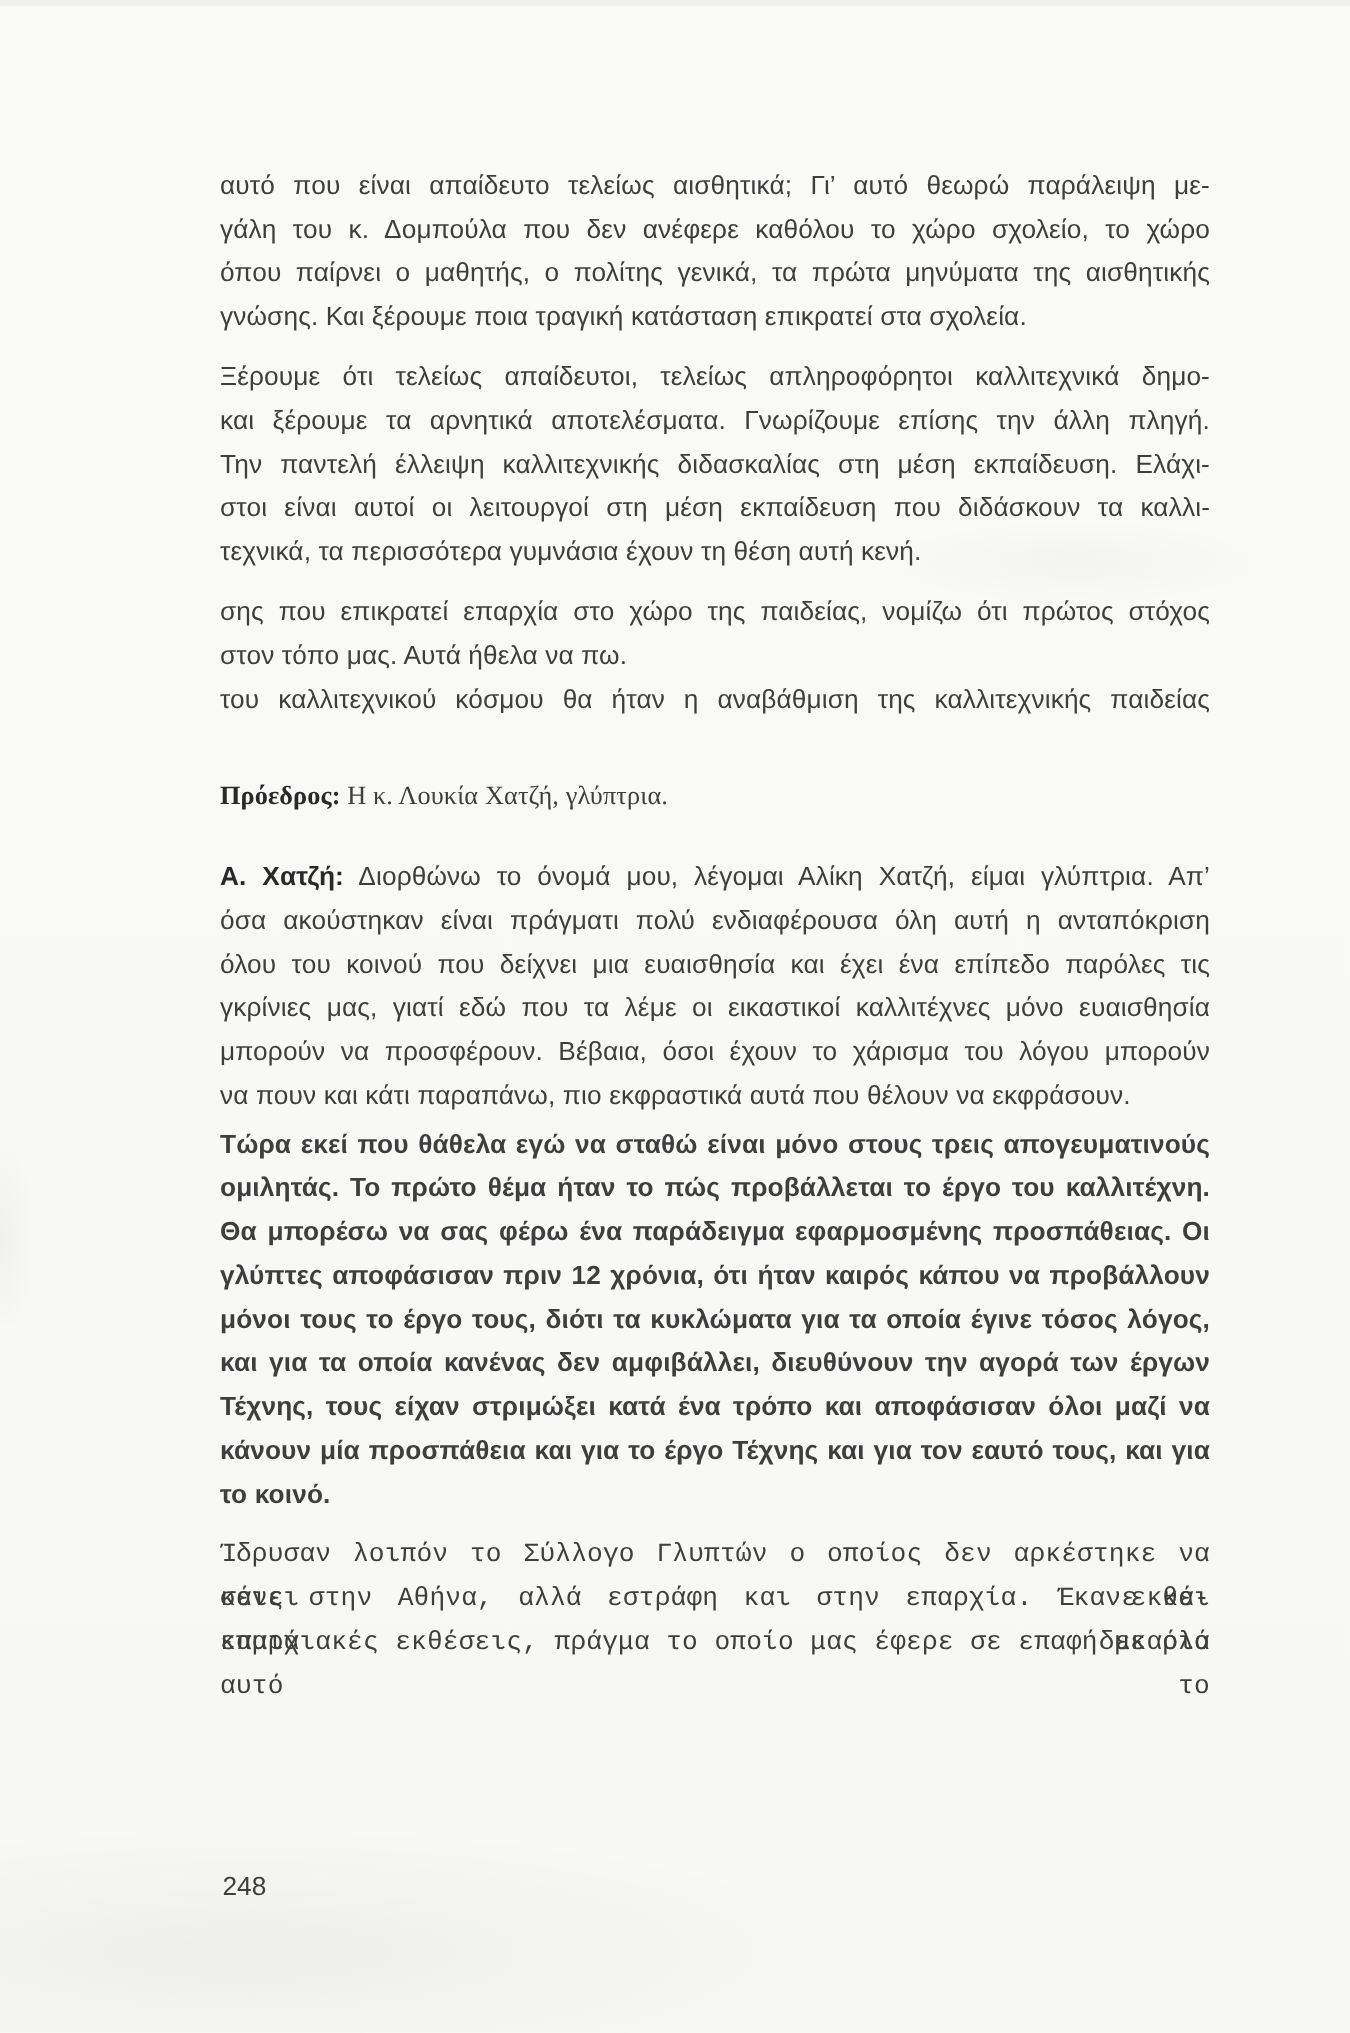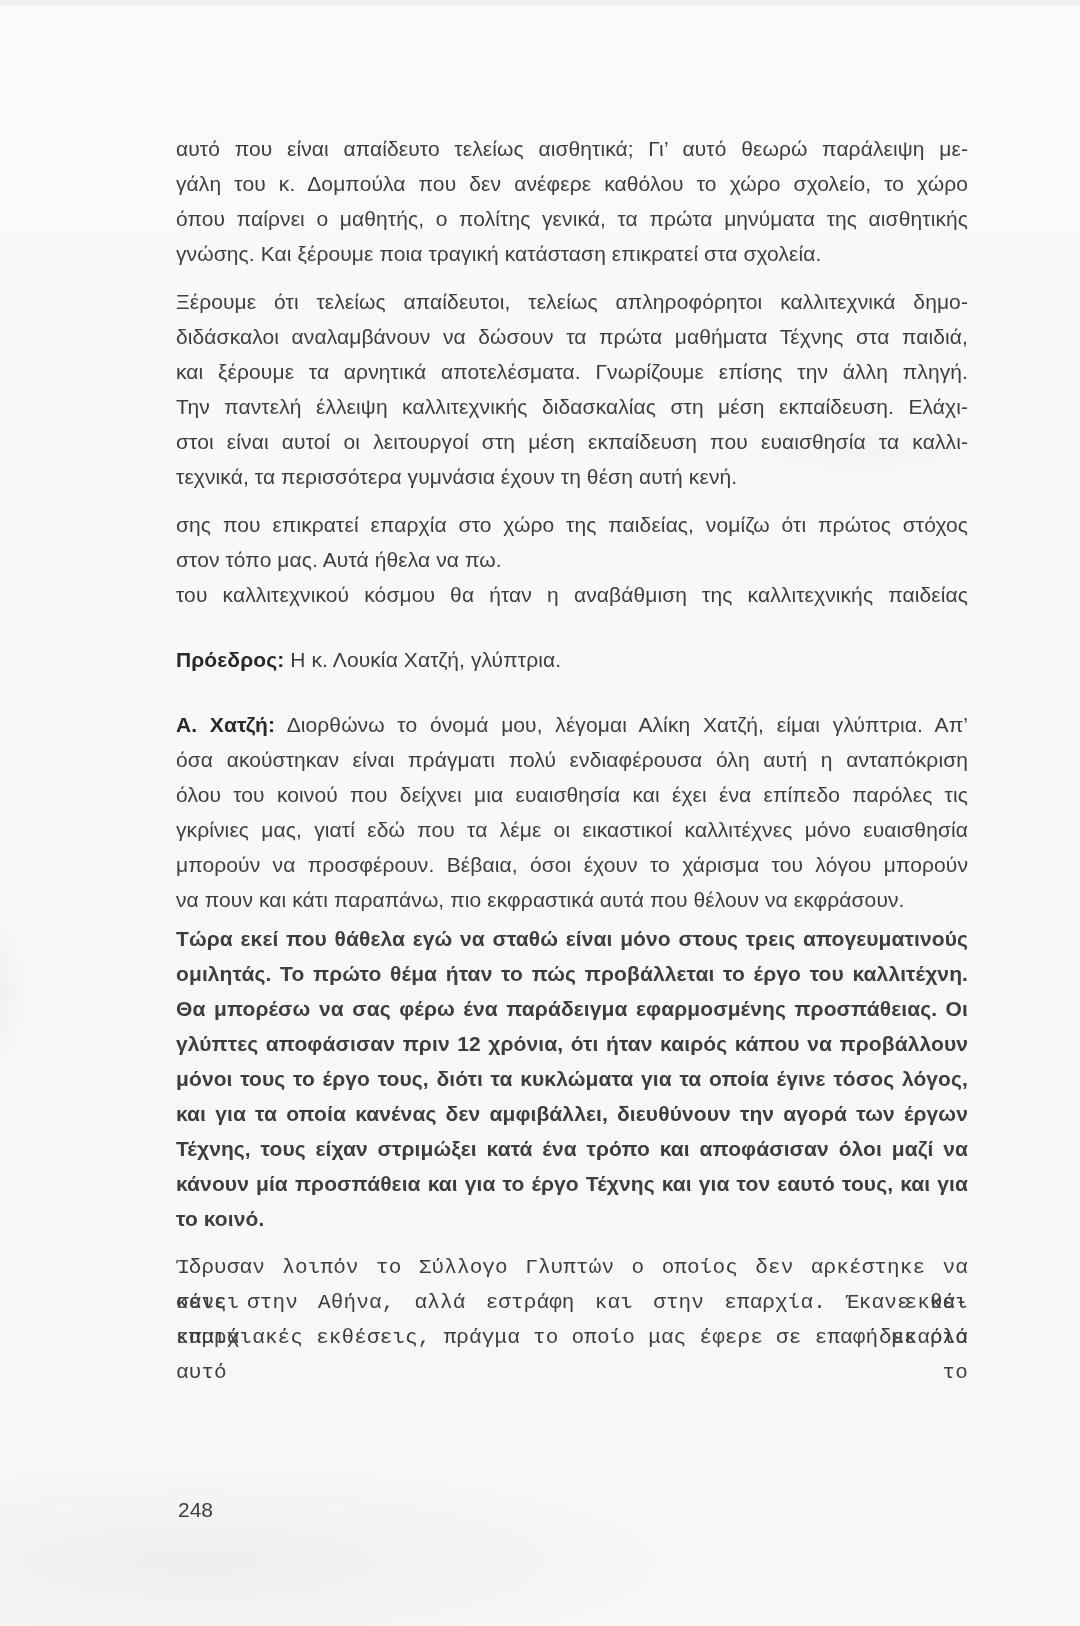--- a/index.html
+++ b/index.html
@@ -21,21 +21,21 @@
   .artifact.left-strip { left: 0; top: 920px; width: 26px; height: 140px;
                          background: radial-gradient(ellipse at left, rgba(0,0,0,0.03), rgba(0,0,0,0) 80%); }
   .artifact.bottom-left{ left: 0; top: 1465px; width: 660px; height: 161px;
                          background: radial-gradient(ellipse at 30% 60%, rgba(0,0,0,0.035), rgba(0,0,0,0) 75%); }
   .text-block {
     position: absolute; left: 176px; top: 131px; width: 792px;
     font-size: 21px;
   }
   p { margin: 0; padding: 0; }
   .para + .para { margin-top: 13px; }
-  .para.speaker { margin-top: 30px; }
+  .para.speaker { margin-top: 42px; font-family: Liberation Serif, serif; }
   .para.after-speaker { margin-top: 30px; }
   .para.tight { margin-top: 4px; font-weight: bold; }
   .para.flush { margin-top: 14px; font-family: Liberation Mono, monospace; }
   .line {
     display: block;
     height: 35px; line-height: 35px;
     text-align: justify;
     text-align-last: justify;
     letter-spacing: 0.1px;
   }
@@ -60,24 +60,23 @@
 
     <p class="para">
       <span class="line">αυτό που είναι απαίδευτο τελείως αισθητικά; Γι’ αυτό θεωρώ παράλειψη με-</span>
       <span class="line">γάλη του κ. Δομπούλα που δεν ανέφερε καθόλου το χώρο σχολείο, το χώρο</span>
       <span class="line">όπου παίρνει ο μαθητής, ο πολίτης γενικά, τα πρώτα μηνύματα της αισθητικής</span>
       <span class="line end">γνώσης. Και ξέρουμε ποια τραγική κατάσταση επικρατεί στα σχολεία.</span>
     </p>
 
     <p class="para">
       <span class="line">Ξέρουμε ότι τελείως απαίδευτοι, τελείως απληροφόρητοι καλλιτεχνικά δημο-</span>
-      <span class="line">διδάσκαλοι αναλαμβάνουν να δώσουν τα πρώτα μαθήματα Τέχνης στα παιδιά,</span>
       <span class="line">και ξέρουμε τα αρνητικά αποτελέσματα. Γνωρίζουμε επίσης την άλλη πληγή.</span>
       <span class="line">Την παντελή έλλειψη καλλιτεχνικής διδασκαλίας στη μέση εκπαίδευση. Ελάχι-</span>
-      <span class="line">στοι είναι αυτοί οι λειτουργοί στη μέση εκπαίδευση που ευαισθησία τα καλλι-</span>
+      <span class="line">στοι είναι αυτοί οι λειτουργοί στη μέση εκπαίδευση που διδάσκουν τα καλλι-</span>
       <span class="line end">τεχνικά, τα περισσότερα γυμνάσια έχουν τη θέση αυτή κενή.</span>
     </p>
 
     <p class="para">
       <span class="line">σης που επικρατεί επαρχία στο χώρο της παιδείας, νομίζω ότι πρώτος στόχος</span>
       <span class="line end">στον τόπο μας. Αυτά ήθελα να πω.</span>
       <span class="line">του καλλιτεχνικού κόσμου θα ήταν η αναβάθμιση της καλλιτεχνικής παιδείας</span>
     </p>
 
     <p class="para speaker">

